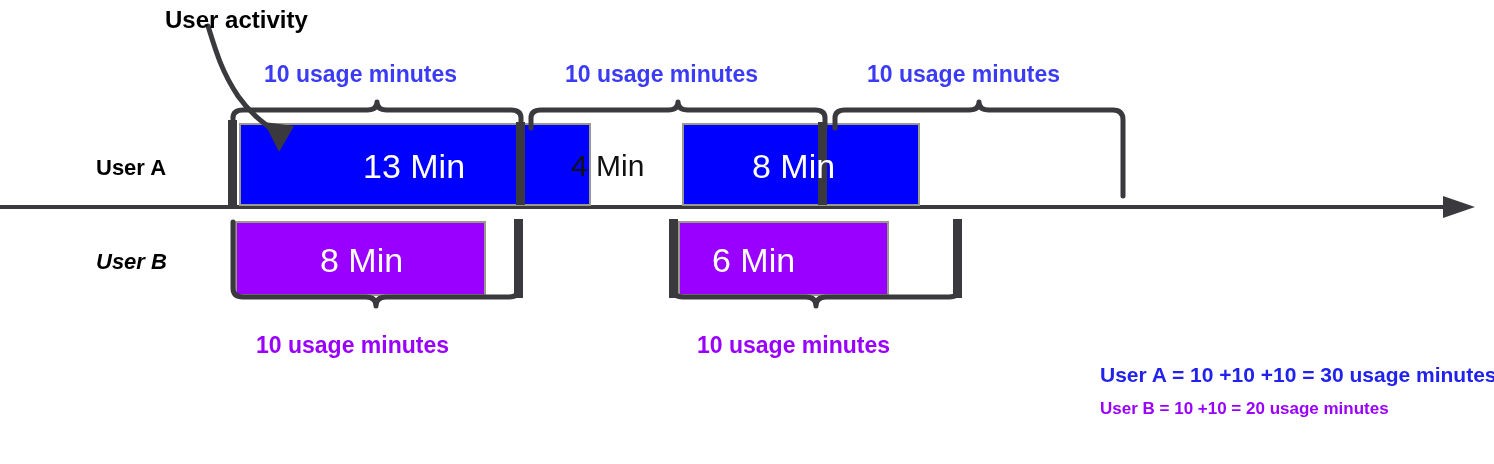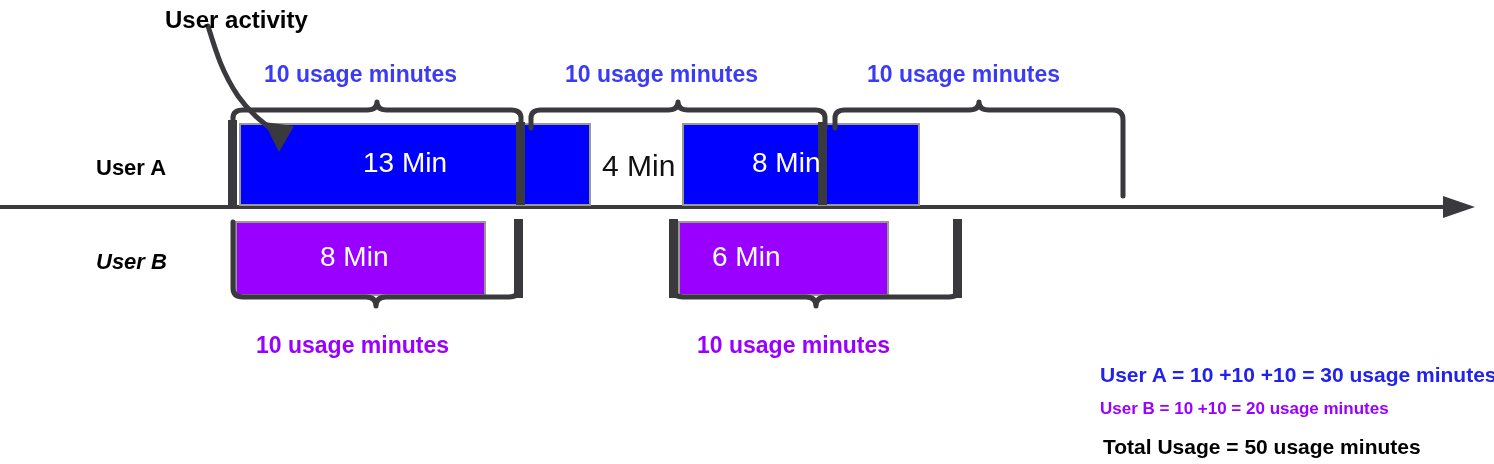--- a/index.html
+++ b/index.html
@@ -46,21 +46,21 @@
     font-weight: bold;
   }
   .annot {
     font-size: 24px;
     color: #000000;
     font-weight: bold;
   }
   .bar-text {
     position: absolute;
     color: #ffffff;
-    font-size: 28px;
+    font-size: 34px;
     font-weight: normal;
     white-space: nowrap;
     line-height: 1;
     text-align: right;
   }
   .gap-text {
     position: absolute;
     color: #111111;
     font-size: 30px;
     font-weight: normal;
@@ -148,25 +148,24 @@
   <div class="lbl brace-label-blue" style="left:867px; top:63px;">10 usage minutes</div>
 
   <div class="lbl brace-label-purple" style="left:256px; top:334px;">10 usage minutes</div>
 
   <div class="lbl brace-label-purple" style="left:697px; top:334px;">10 usage minutes</div>
 
   <div class="bar-text" style="left:363px; top:149px;">13 Min</div>
 
   <div class="bar-text" style="left:752px; top:149px;">8 Min</div>
 
-  <div class="gap-text" style="left:602px; top:151px;">4 Min</div>
+  <div class="gap-text" style="left:571px; top:151px;">4 Min</div>
 
   <div class="bar-text" style="left:320px; top:243px;">8 Min</div>
 
   <div class="bar-text" style="left:712px; top:243px;">6 Min</div>
 
   <div class="lbl legend-a" style="left:1100px; top:364px;">User A = 10 +10 +10 = 30 usage minutes</div>
 
   <div class="lbl legend-b" style="left:1100px; top:400px;">User B = 10 +10 = 20 usage minutes</div>
 
-  <div class="lbl legend-t" style="left:1103px; top:436px;">Total Usage = 50 usage minutes</div>
 
 </div>
 
 </body></html>

